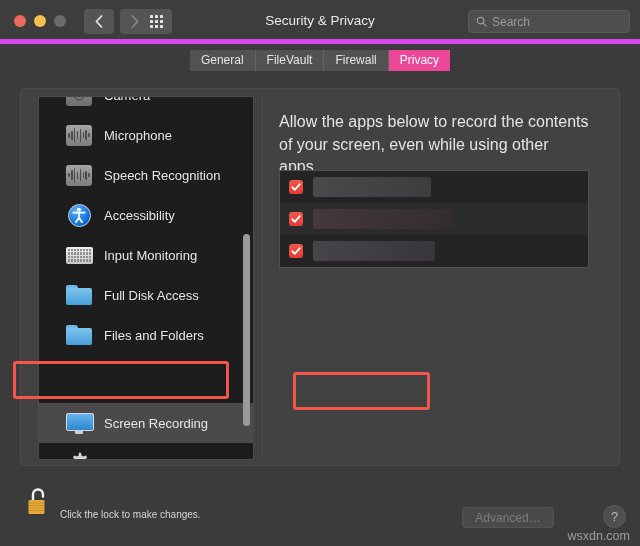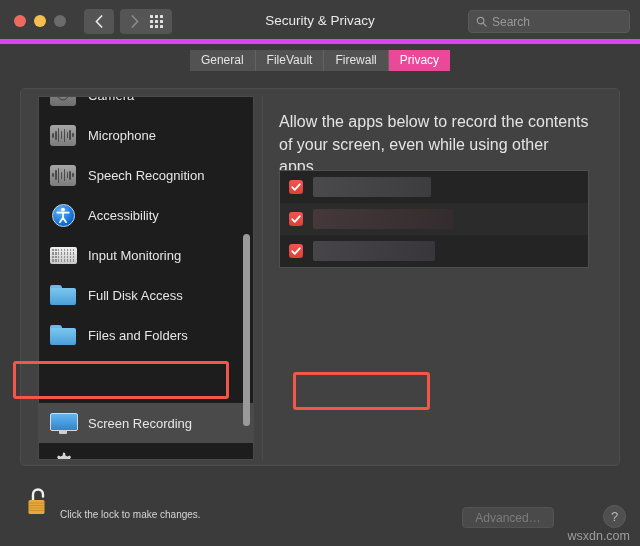--- a/index.html
+++ b/index.html
@@ -174,21 +174,21 @@
   #sidebar-scroll {
     position: absolute;
     left: 0;
     top: -22px;
     width: 216px;
   }
   .srow {
     display: flex;
     align-items: center;
     height: 40px;
-    padding-left: 10px;
+    padding-left: 26px;
     gap: 11px;
   }
   .srow .slabel {
     color: #e6e6e6;
     font-size: 13px;
     white-space: nowrap;
   }
   .srow.selected {
     background: #4a4a4a;
     margin-top: 48px;

